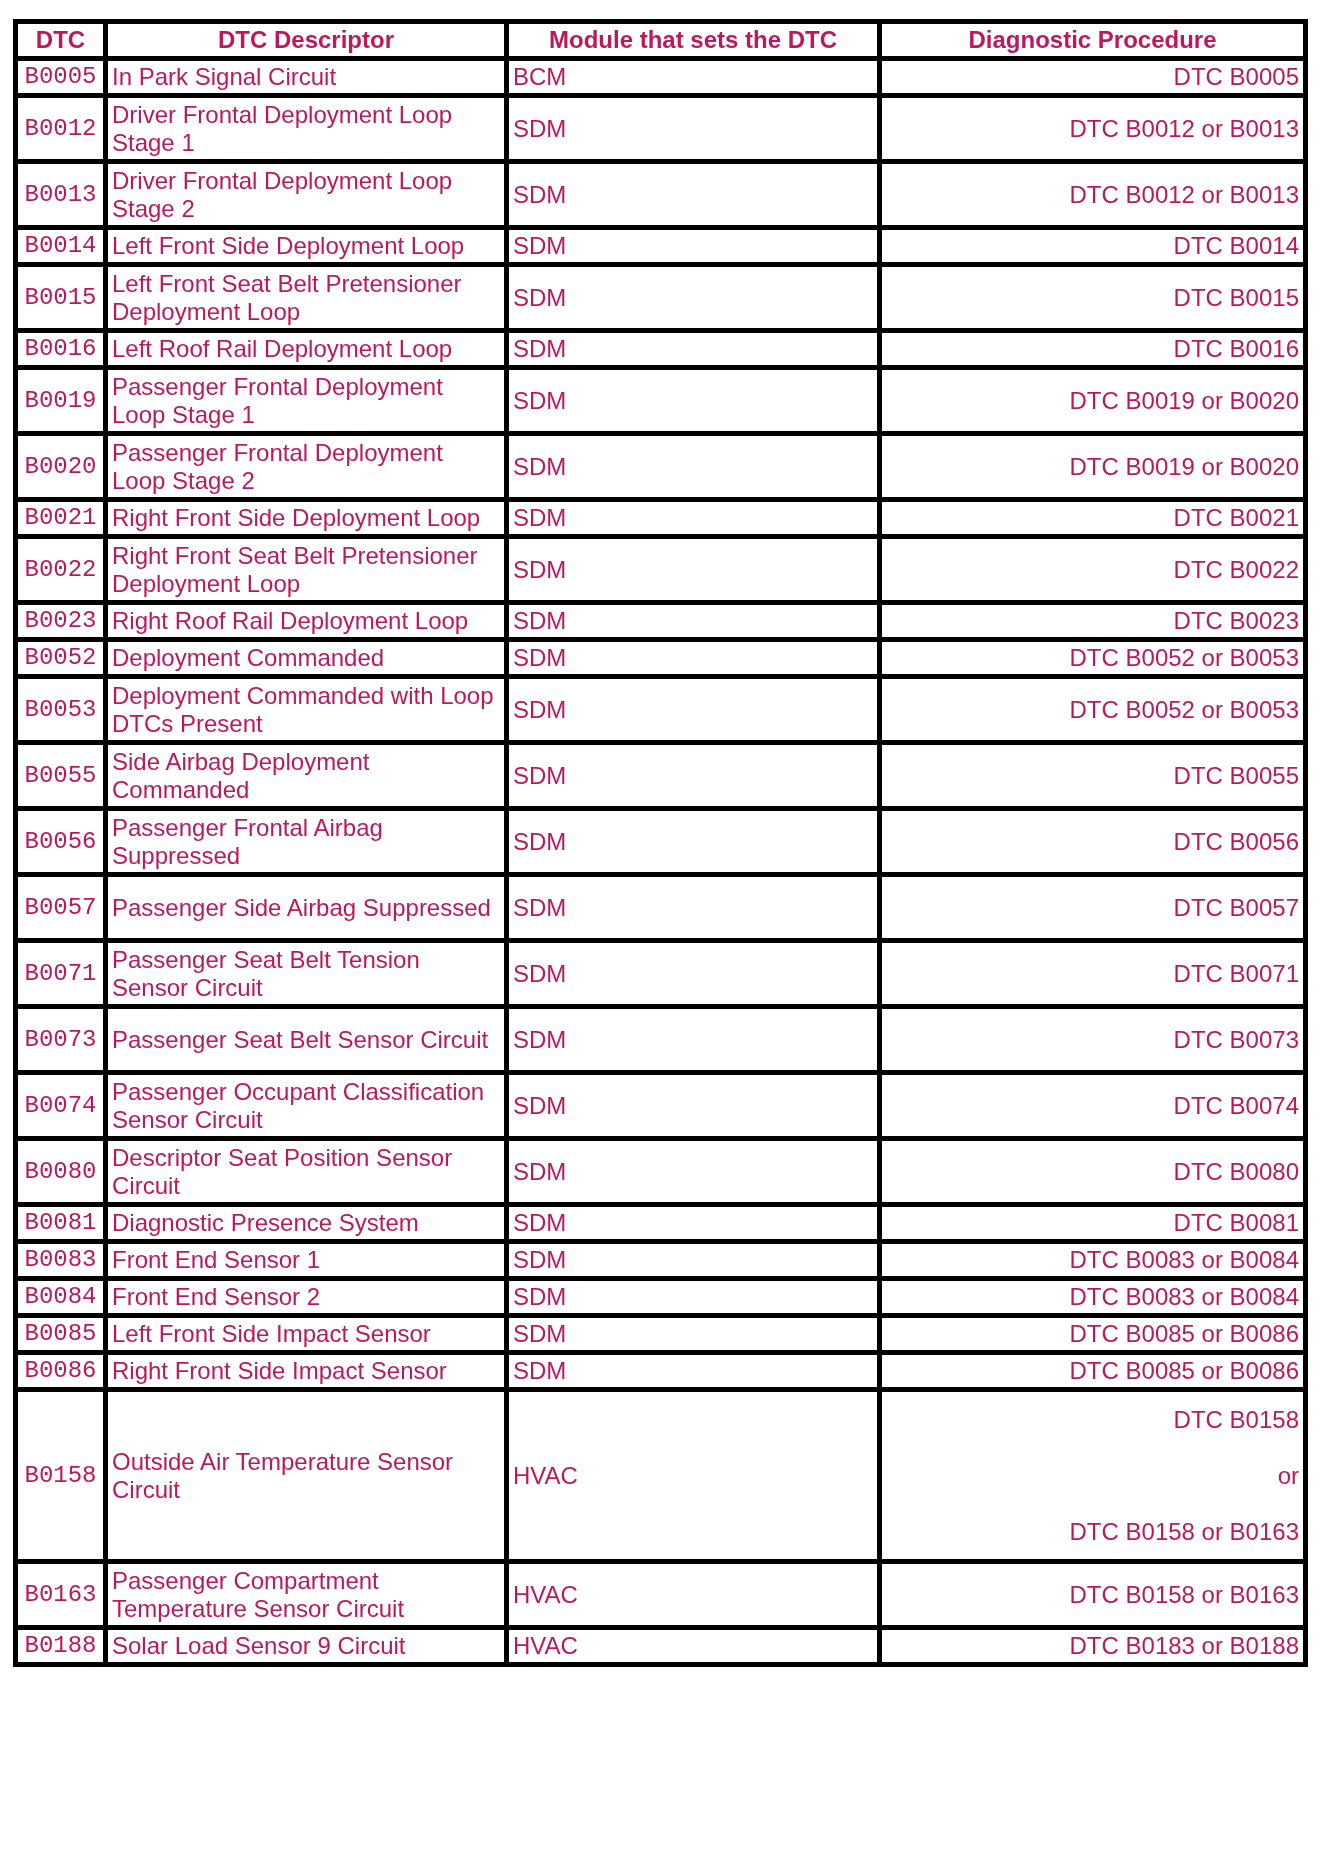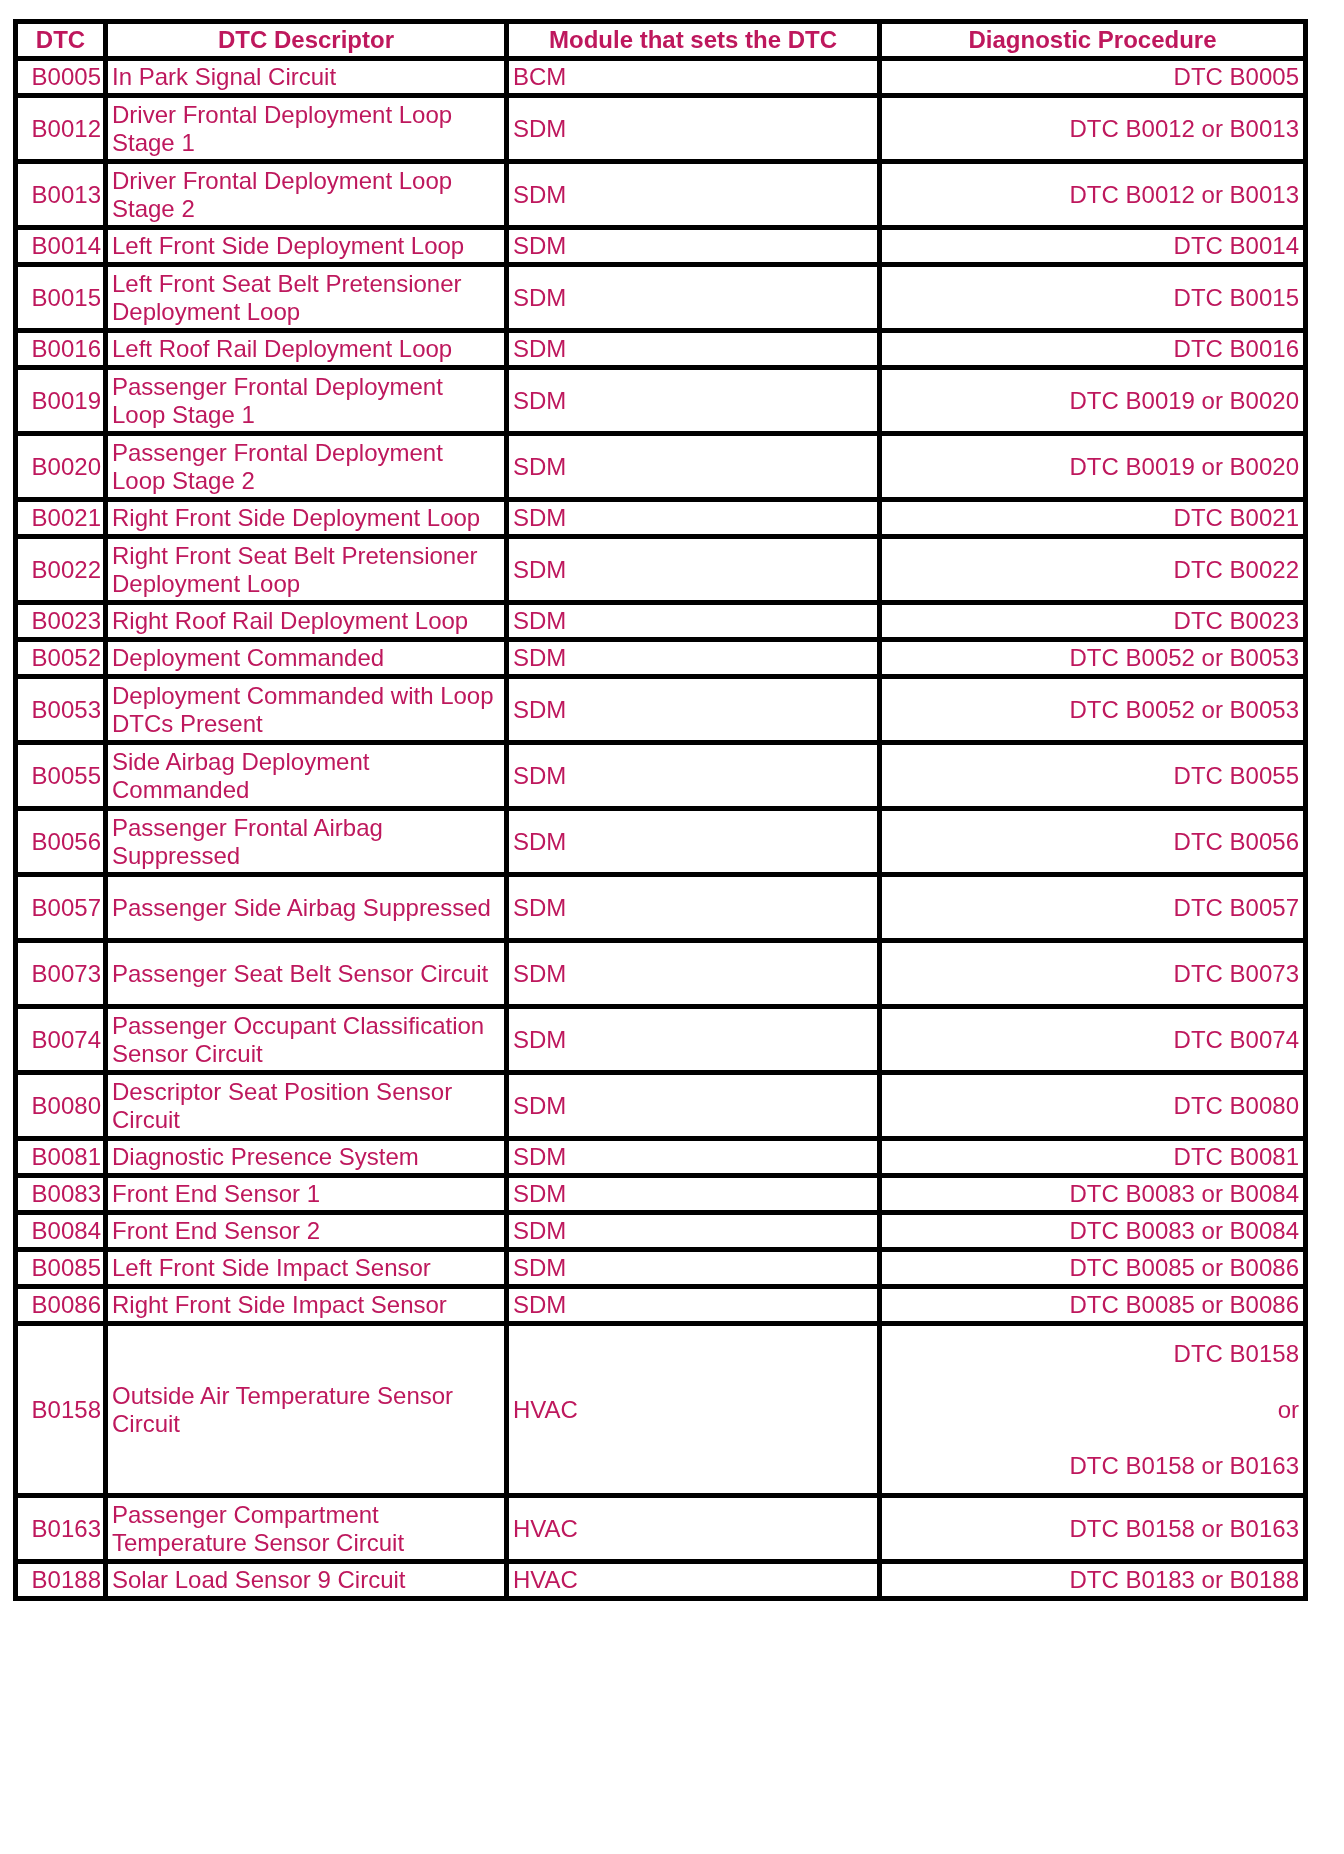--- a/index.html
+++ b/index.html
@@ -16,21 +16,21 @@
   }
   #dtc-table th, #dtc-table td {
     border:5px solid #000;
     padding:0 4px;
     line-height:28px;
     vertical-align:middle;
     overflow:hidden;
   }
   #dtc-table th { font-weight:bold; text-align:center; height:32px; }
   #dtc-table td { text-align:left; }
-  #dtc-table td.code { text-align:right; padding:0 2px; }
+  #dtc-table td.code { text-align:center; padding:0 2px;font-family:Liberation Mono, monospace; }
   tr.h-single td { height:32px; }
   tr.h-double td { height:61px; }
   tr.h-tall td { height:167px; }
   .proc-line { display:block; min-height:28px;text-align:right; }
 </style>
 </head>
 <body>
 
 <table id="dtc-table">
   <colgroup>
@@ -170,20 +170,28 @@
       </tr>
       <tr class="h-double">
         <td class="code">B0057</td>
         <td>Passenger Side Airbag Suppressed</td>
         <td>SDM</td>
         <td>
           <span class="proc-line">DTC B0057</span>
         </td>
       </tr>
       <tr class="h-double">
+        <td class="code">B0071</td>
+        <td>Passenger Seat Belt Tension Sensor Circuit</td>
+        <td>SDM</td>
+        <td>
+          <span class="proc-line">DTC B0071</span>
+        </td>
+      </tr>
+      <tr class="h-double">
         <td class="code">B0073</td>
         <td>Passenger Seat Belt Sensor Circuit</td>
         <td>SDM</td>
         <td>
           <span class="proc-line">DTC B0073</span>
         </td>
       </tr>
       <tr class="h-double">
         <td class="code">B0074</td>
         <td>Passenger Occupant Classification Sensor Circuit</td>

